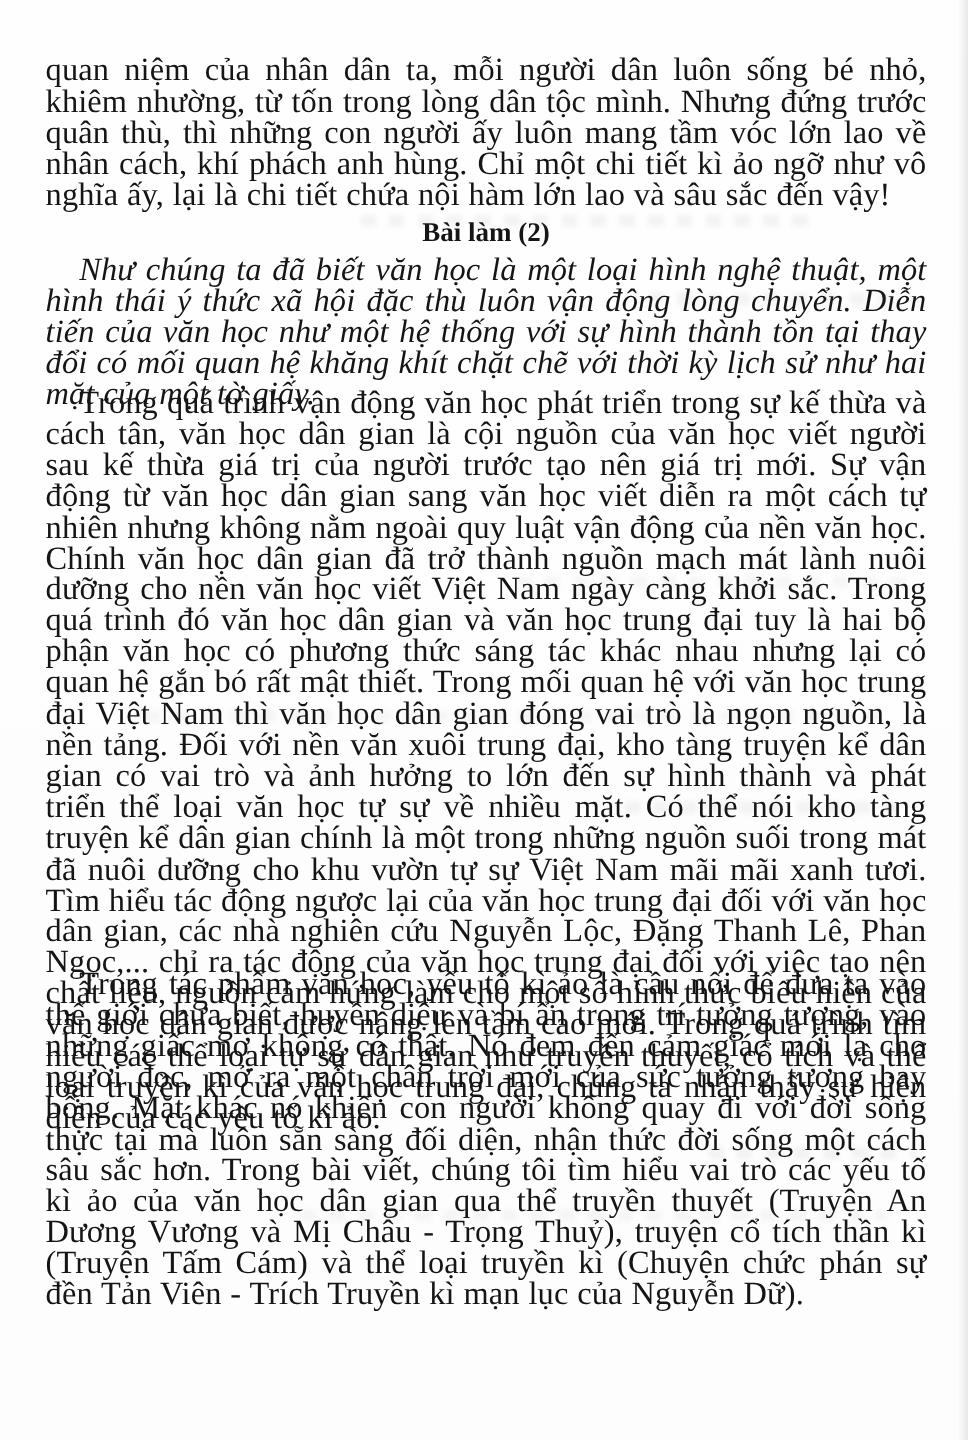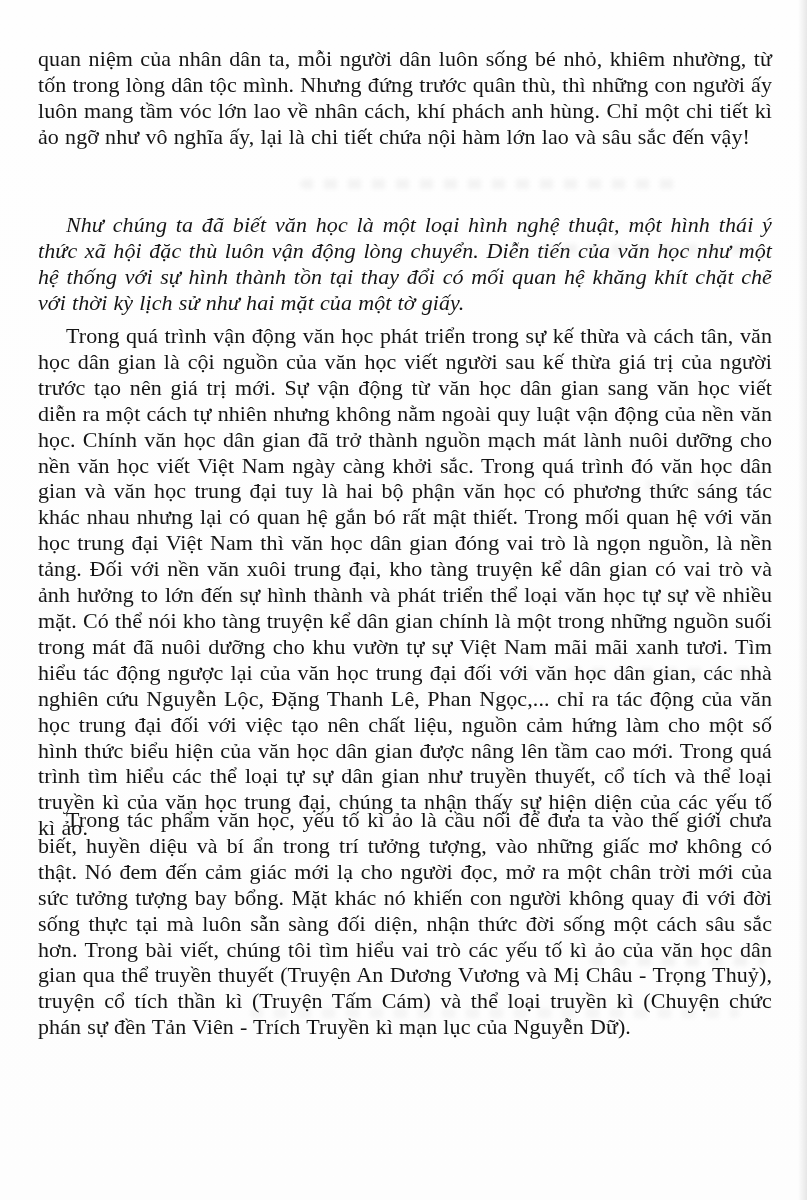--- a/index.html
+++ b/index.html
@@ -18,21 +18,21 @@
   
   .edge-shadow {
     position: absolute; top: 0; right: 0; width: 9px; height: 100%;
     background: linear-gradient(90deg, rgba(0,0,0,0) 0%, rgba(0,0,0,0.09) 100%);
   }
   .para {
     position: absolute;
     left: 38px;
     width: 734px;
     margin: 0;
-    font-size: 22px;
+    font-size: 27px;
     line-height: 25.9px;
     text-align: justify;
     letter-spacing: 0.1px;
     word-spacing: 0.5px;
   }
   .indent { text-indent: 28px; }
   .italicp { font-style: italic; }
   .it { }
   .p1 { top: 46px; }
   .heading {
@@ -67,20 +67,21 @@
   .b6 { left: 250px; top: 1008px; width: 490px; opacity: 0.10; }
   .b7 { left: 430px; top: 480px; width: 330px; opacity: 0.09; }
 </style>
 </head>
 <body>
 
 <div class="page">
 
   <p class="para p1">quan niệm của nhân dân ta, mỗi người dân luôn sống bé nhỏ, khiêm nhường, từ tốn trong lòng dân tộc mình. Nhưng đứng trước quân thù, thì những con người ấy luôn mang tầm vóc lớn lao về nhân cách, khí phách anh hùng. Chỉ một chi tiết kì ảo ngỡ như vô nghĩa ấy, lại là chi tiết chứa nội hàm lớn lao và sâu sắc đến vậy!</p>
 
+  <h2 class="heading">Bài làm (2)</h2>
 
   <p class="para indent italicp p2">Như chúng ta đã biết văn học là một loại hình nghệ thuật, một hình thái ý thức xã hội đặc thù luôn vận động lòng chuyển. Diễn tiến của văn học như một hệ thống với sự hình thành tồn tại thay đổi có mối quan hệ khăng khít chặt chẽ với thời kỳ lịch sử như hai mặt của một tờ giấy.</p>
 
   <p class="para indent p3">Trong quá trình vận động văn học phát triển trong sự kế thừa và cách tân, văn học dân gian là cội nguồn của văn học viết người sau kế thừa giá trị của người trước tạo nên giá trị mới. Sự vận động từ văn học dân gian sang văn học viết diễn ra một cách tự nhiên nhưng không nằm ngoài quy luật vận động của nền văn học. Chính văn học dân gian đã trở thành nguồn mạch mát lành nuôi dưỡng cho nền văn học viết Việt Nam ngày càng khởi sắc. Trong quá trình đó văn học dân gian và văn học trung đại tuy là hai bộ phận văn học có phương thức sáng tác khác nhau nhưng lại có quan hệ gắn bó rất mật thiết. Trong mối quan hệ với văn học trung đại Việt Nam thì văn học dân gian đóng vai trò là ngọn nguồn, là nền tảng. Đối với nền văn xuôi trung đại, kho tàng truyện kể dân gian có vai trò và ảnh hưởng to lớn đến sự hình thành và phát triển thể loại văn học tự sự về nhiều mặt. Có thể nói kho tàng truyện kể dân gian chính là một trong những nguồn suối trong mát đã nuôi dưỡng cho khu vườn tự sự Việt Nam mãi mãi xanh tươi. Tìm hiểu tác động ngược lại của văn học trung đại đối với văn học dân gian, các nhà nghiên cứu Nguyễn Lộc, Đặng Thanh Lê, Phan Ngọc,... chỉ ra tác động của văn học trung đại đối với việc tạo nên chất liệu, nguồn cảm hứng làm cho một số hình thức biểu hiện của văn học dân gian được nâng lên tầm cao mới. Trong quá trình tìm hiểu các thể loại tự sự dân gian như truyền thuyết, cổ tích và thể loại truyền kì của văn học trung đại, chúng ta nhận thấy sự hiện diện của các yếu tố kì ảo.</p>
 
   <p class="para indent p4"><span>Trong tác phẩm văn học, yếu tố kì ảo là cầu nối để đưa ta vào thế giới chưa biết, huyền diệu và bí ẩn trong trí tưởng tượng, vào những giấc mơ không có thật. Nó đem đến cảm giác mới lạ cho người đọc, mở ra một chân trời mới của sức tưởng tượng bay bổng. Mặt khác nó khiến con người không quay đi với đời sống thực tại mà luôn sẵn sàng đối diện, nhận thức đời sống một cách sâu sắc hơn. Trong bài viết, chúng tôi tìm hiểu vai trò các yếu tố kì ảo của văn học dân gian qua thể truyền thuyết (</span><span class="it">Truyện An Dương Vương và Mị Châu - Trọng Thuỷ</span><span>), truyện cổ tích thần kì (</span><span class="it">Truyện Tấm Cám</span><span>) và thể loại truyền kì (</span><span class="it">Chuyện chức phán sự đền Tản Viên</span><span> - Trích </span><span class="it">Truyền kì mạn lục</span><span> của </span><span class="it">Nguyễn Dữ</span><span>).</span></p>
 
 
   <div class="pagenum">10</div>
 

